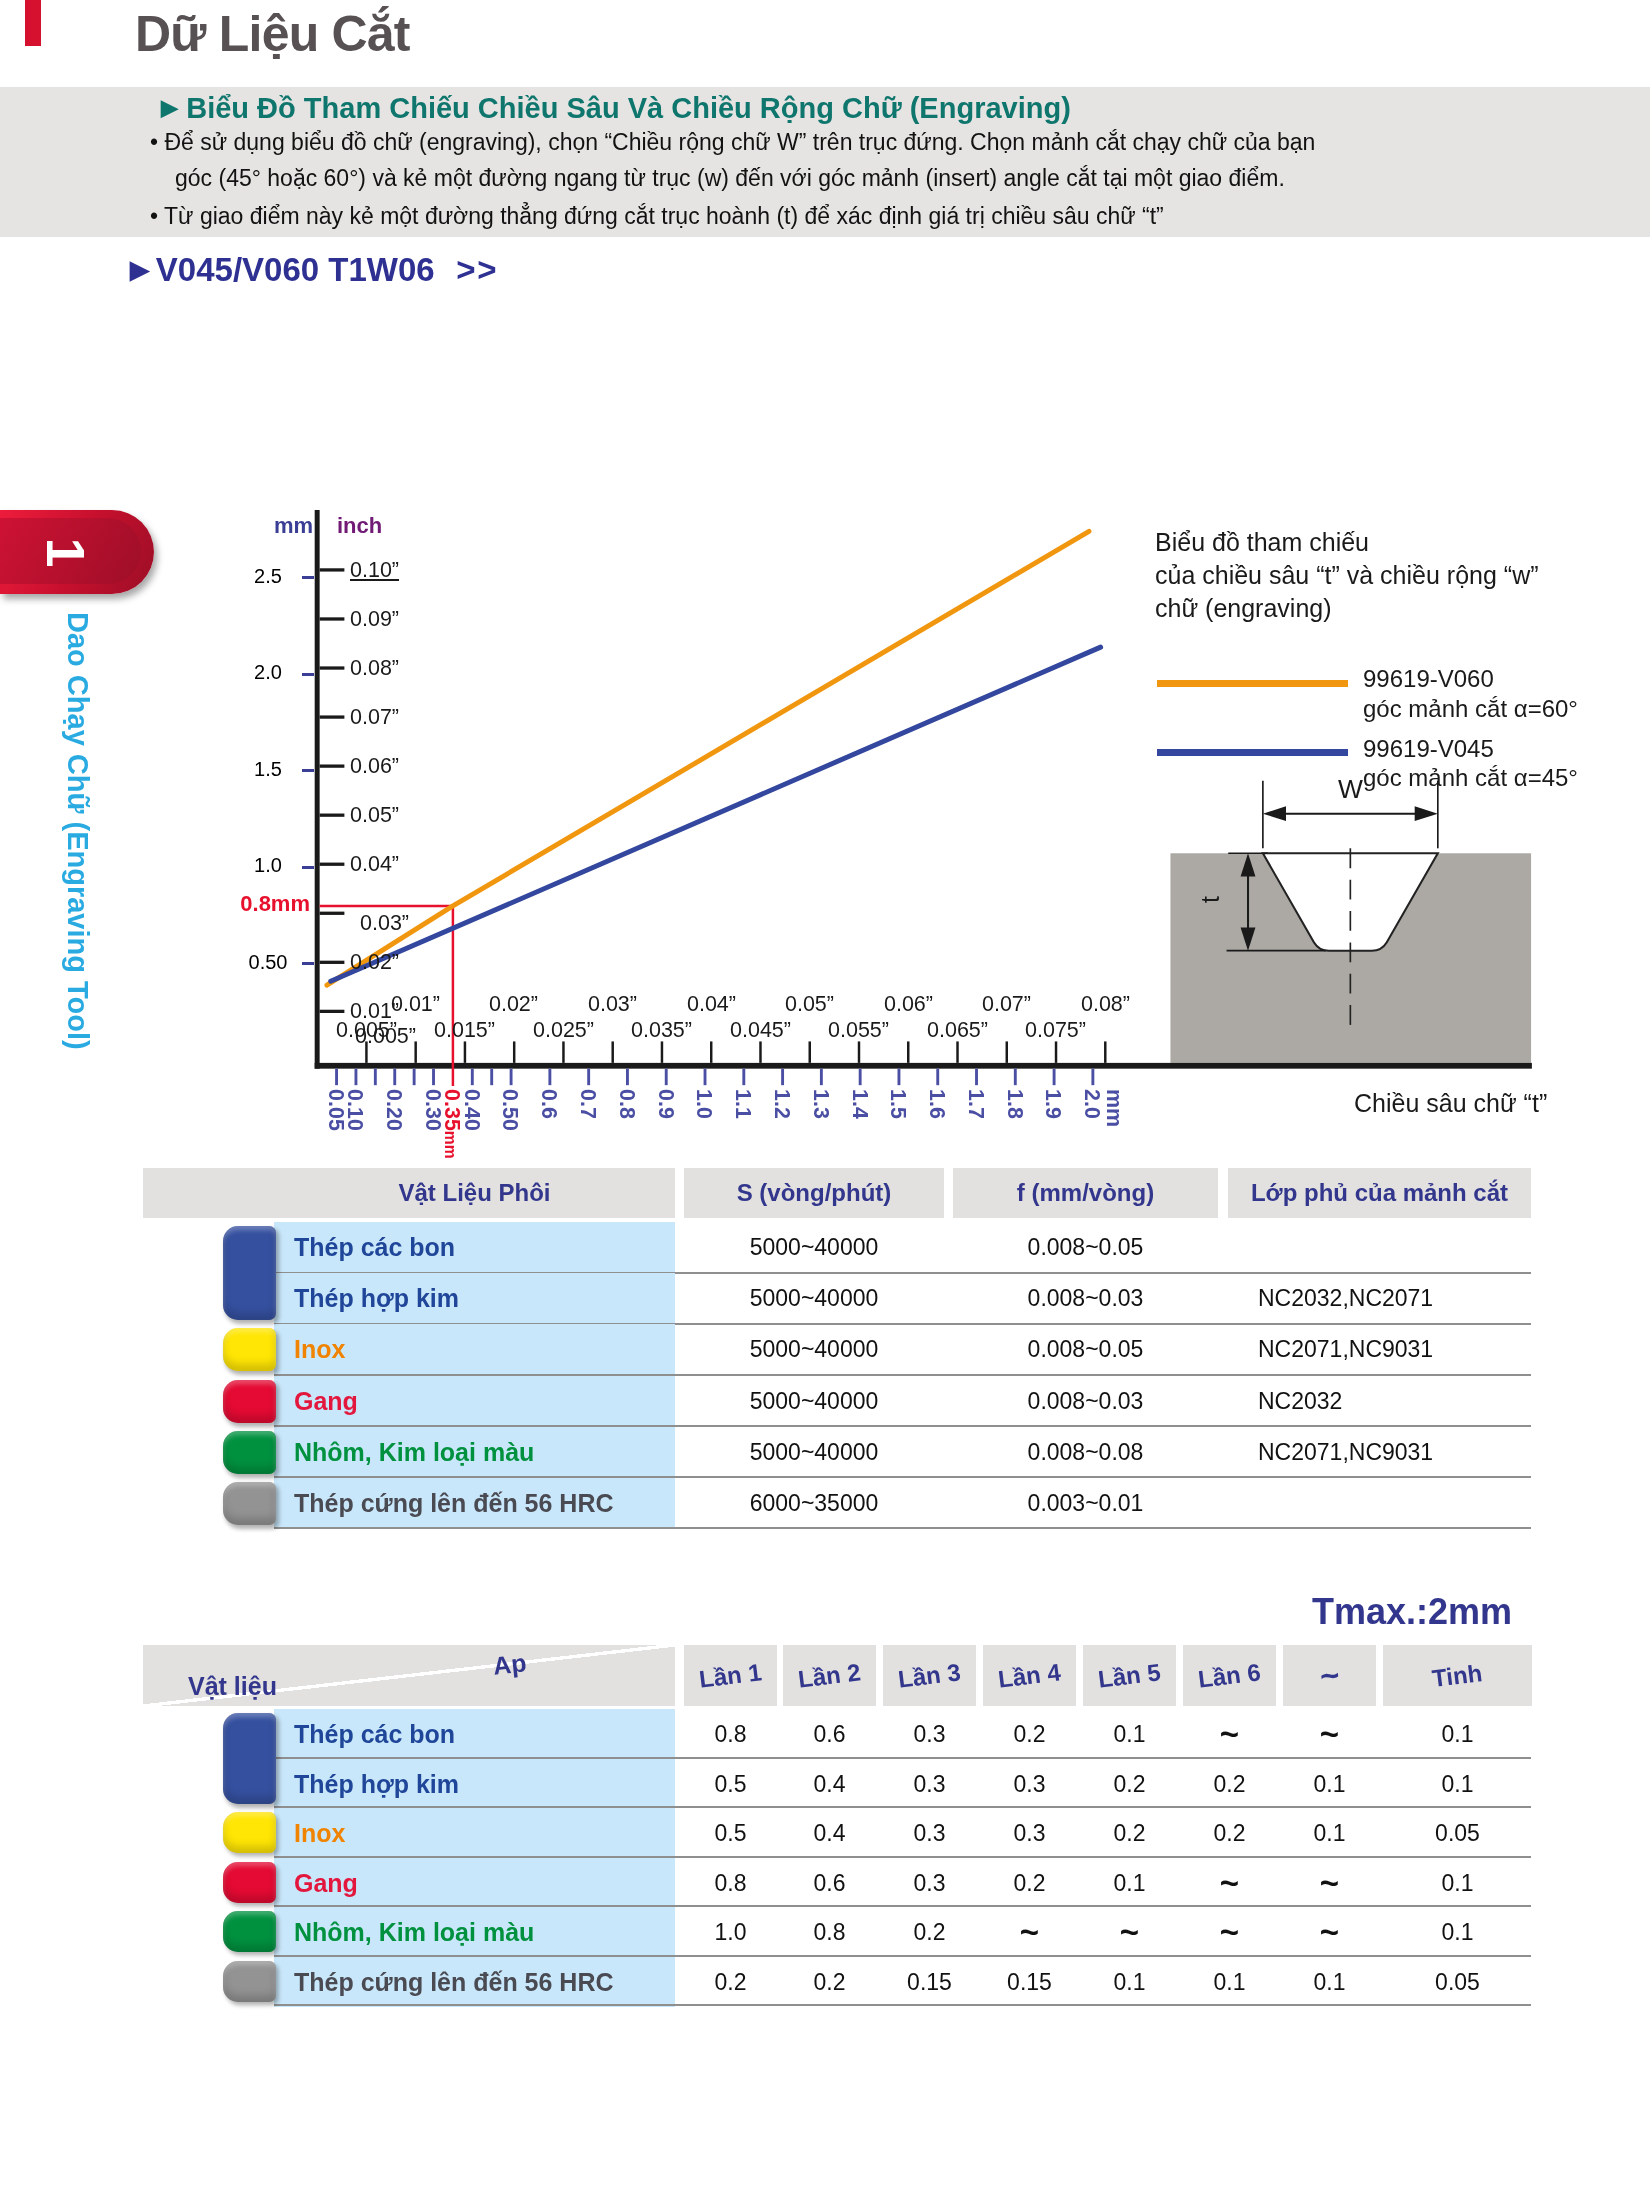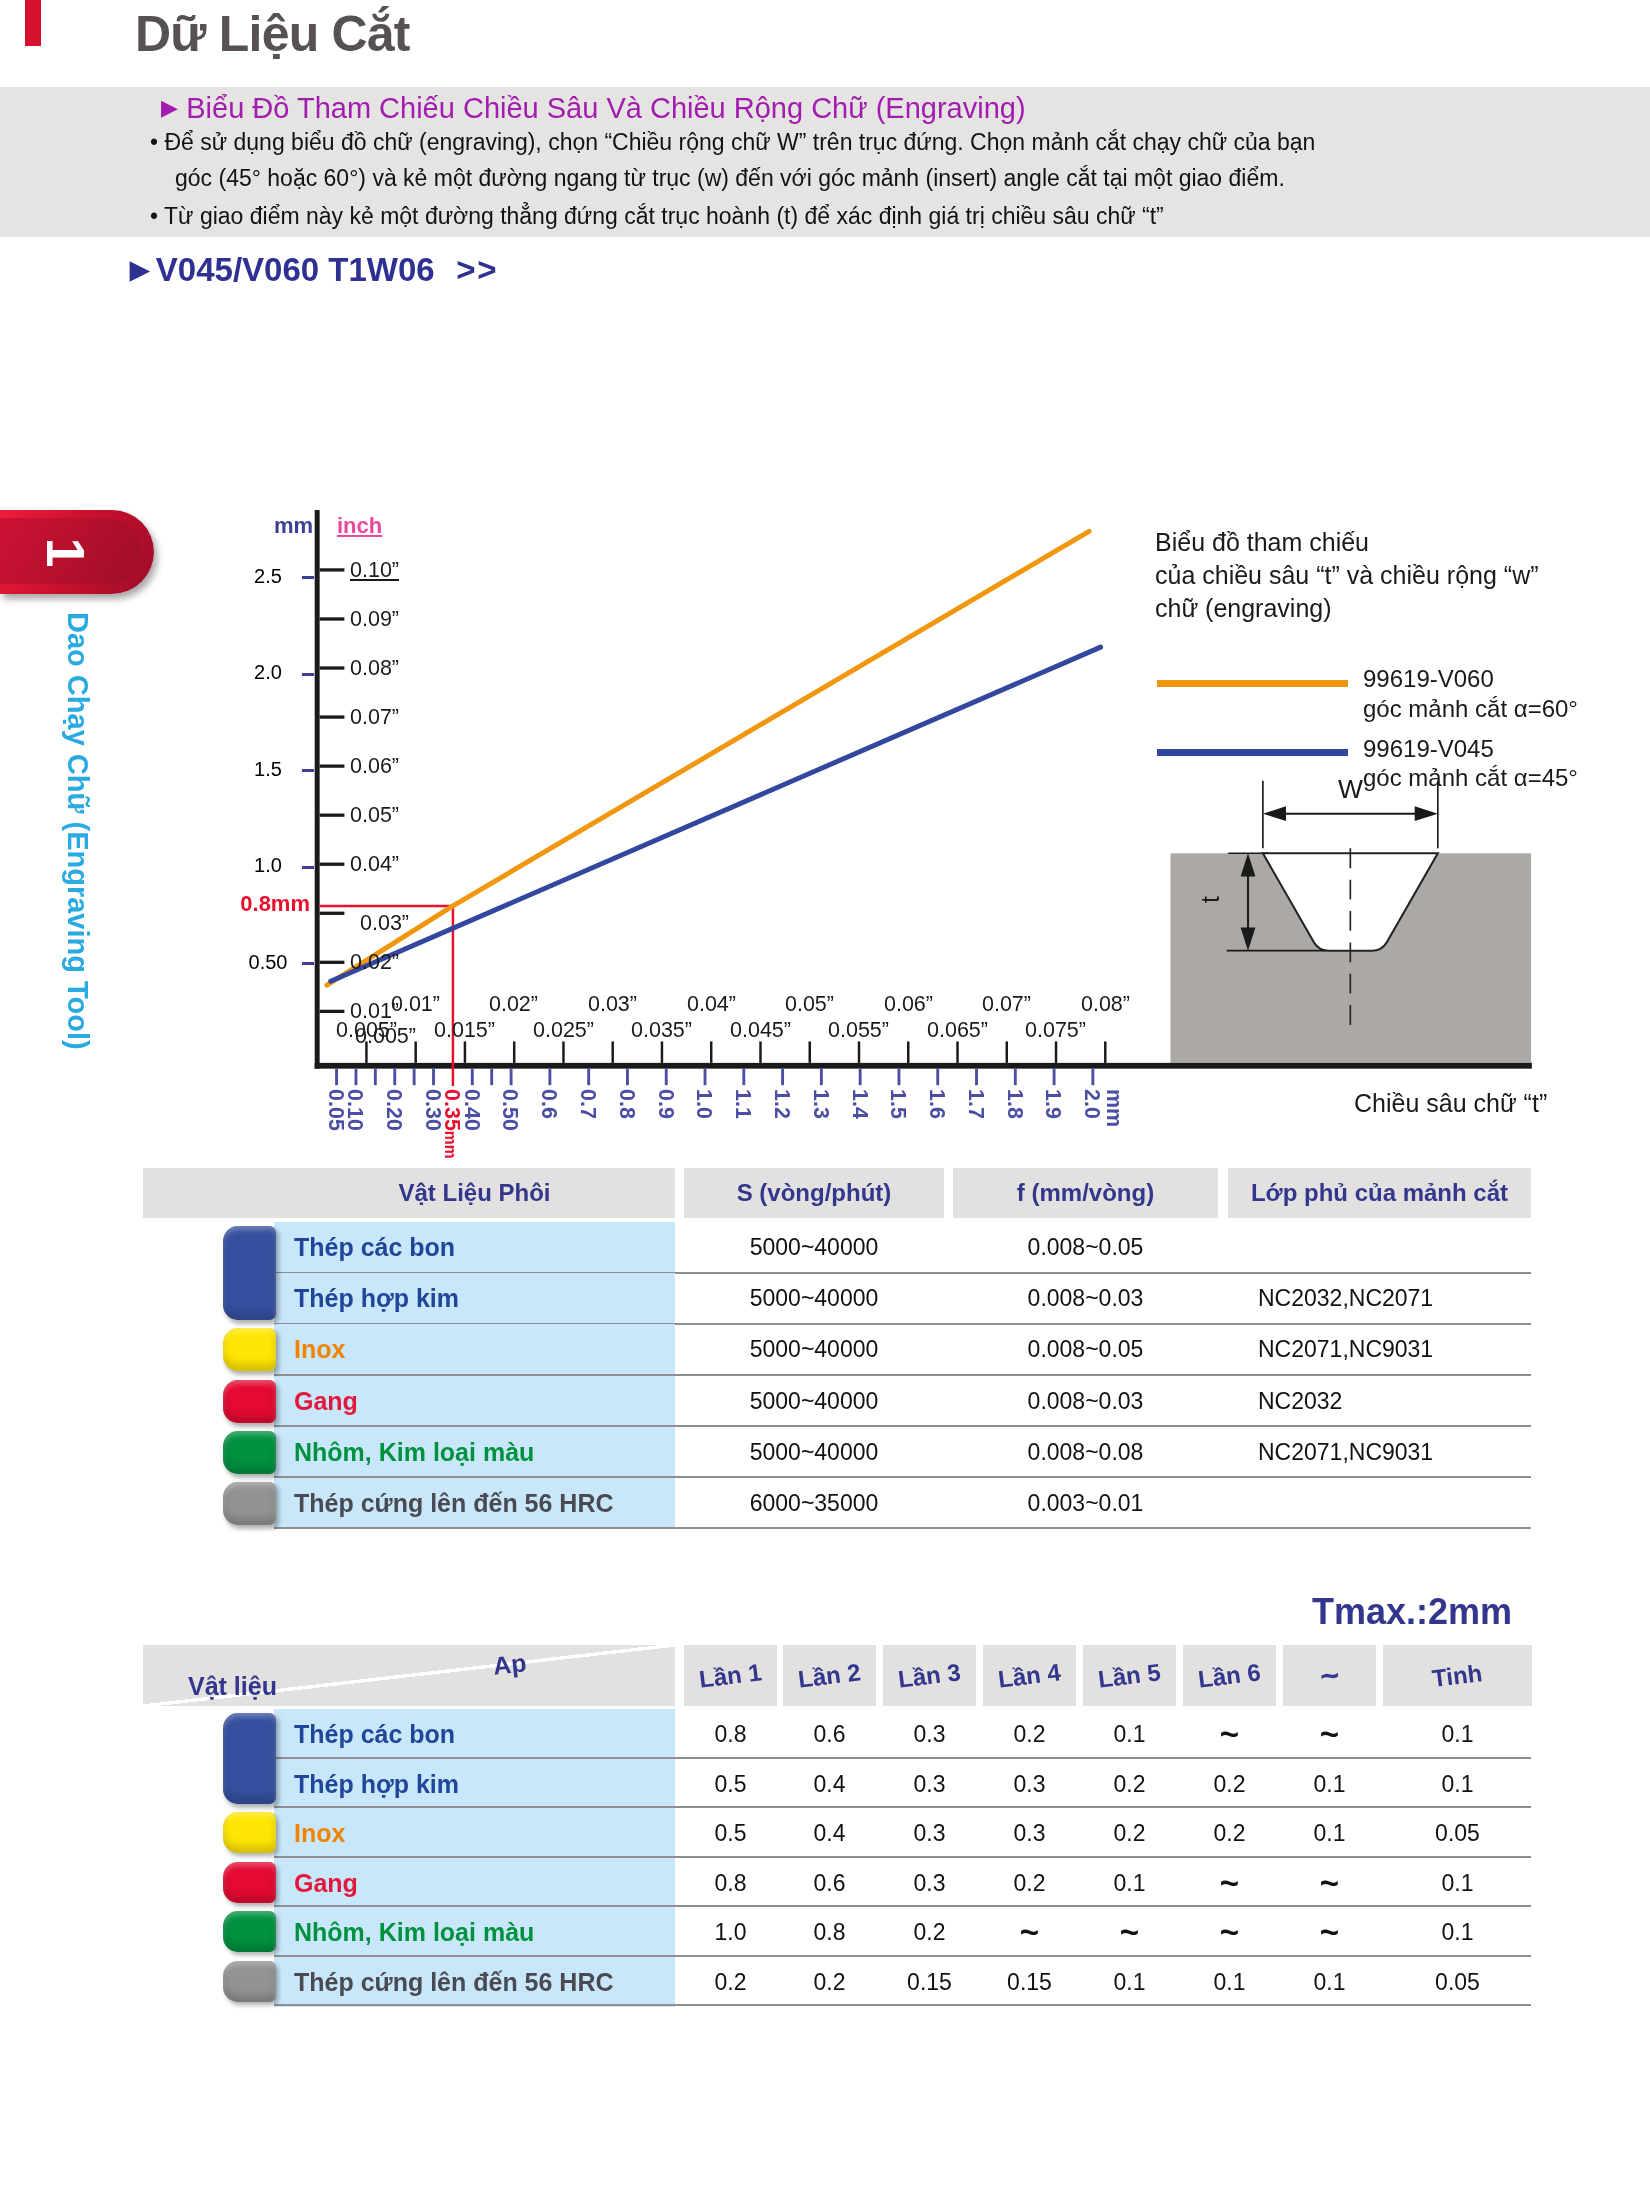--- a/index.html
+++ b/index.html
@@ -6,21 +6,21 @@
   #page{position:relative;width:1651px;height:2205px;background:#ffffff;
         font-family:"Liberation Sans",sans-serif;overflow:hidden;}
   .abs{position:absolute;}
 
   
   #corner-mark{left:25px;top:0;width:15.7px;height:46px;background:#D6102F;}
   #page-title{left:135px;top:5px;font-size:50px;font-weight:bold;color:#575153;letter-spacing:-0.8px;}
 
   
   #intro-band{left:0;top:87px;width:1651px;height:150px;background:#E5E4E2;}
-  #intro-heading{left:161px;top:92px;font-size:29px;font-weight:normal;color:#a21caf;}
+  #intro-heading{left:161px;top:92px;font-size:29px;font-weight:bold;color:#0f766e;}
   #intro-heading .mk{font-size:22px;vertical-align:3.3px;margin-right:8.3px;}
   .intro-line{position:absolute;font-size:23px;color:#121212;}
 
   
   #model-heading{left:130px;top:251px;font-size:33px;font-weight:bold;color:#2E3192;}
   #model-heading .mk{font-size:25px;vertical-align:3.3px;margin-right:6.6px;}
   #model-heading .chev{margin-left:21.5px;letter-spacing:1.7px;}
 
   
   #side-tab{left:0;top:510px;width:154px;height:84px;border-radius:0 53px 53px 0;
@@ -181,21 +181,21 @@
   <div class="abs htm" id="model-heading">
     <span class="mk">▶</span><span>V045/V060 T1W06</span><span class="chev">&gt;&gt;</span>
   </div>
 
   <div class="abs" id="side-tab">
     <span id="side-num">1</span>
   </div>
   <div class="abs" id="side-label">Dao Chạy Chữ (Engraving Tool)</div>
 
   <div class="abs htm axis-unit" style="left:274px;top:513px;color:#3A3F95;">mm</div>
-  <div class="abs htm axis-unit" style="left:337px;top:513px;color:#ec4899;text-decoration:underline;">inch</div>
+  <div class="abs htm axis-unit" style="left:337px;top:513px;color:#701a75;">inch</div>
   <div class="abs htm" id="ref-w-label" style="left:223px;top:891px;">0.8mm</div>
 
   <div class="abs htm chart-title-line" style="left:1155px;top:528px;">Biểu đồ tham chiếu</div>
   <div class="abs htm chart-title-line" style="left:1155px;top:561px;">của chiều sâu “t” và chiều rộng “w”</div>
   <div class="abs htm chart-title-line" style="left:1155px;top:594px;">chữ (engraving)</div>
 
   <div class="legend-swatch htm" style="left:1157px;top:680px;background:#F0970F;"></div>
   <div class="abs htm legend-code" style="left:1363px;top:665px;">99619-V060</div>
   <div class="abs htm legend-code" style="left:1363px;top:695px;">góc mảnh cắt α=60°</div>
   <div class="legend-swatch htm" style="left:1157px;top:749px;background:#33479E;"></div>

